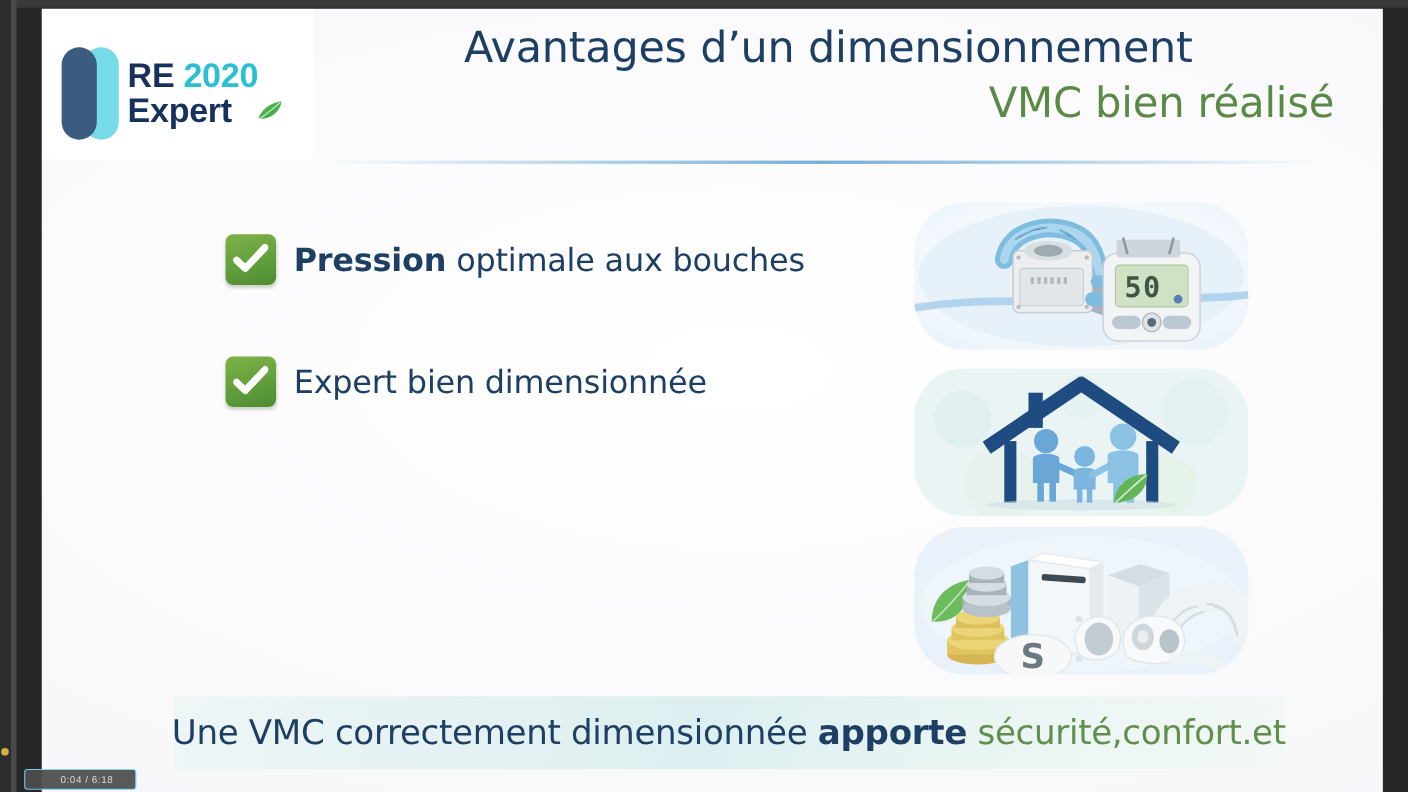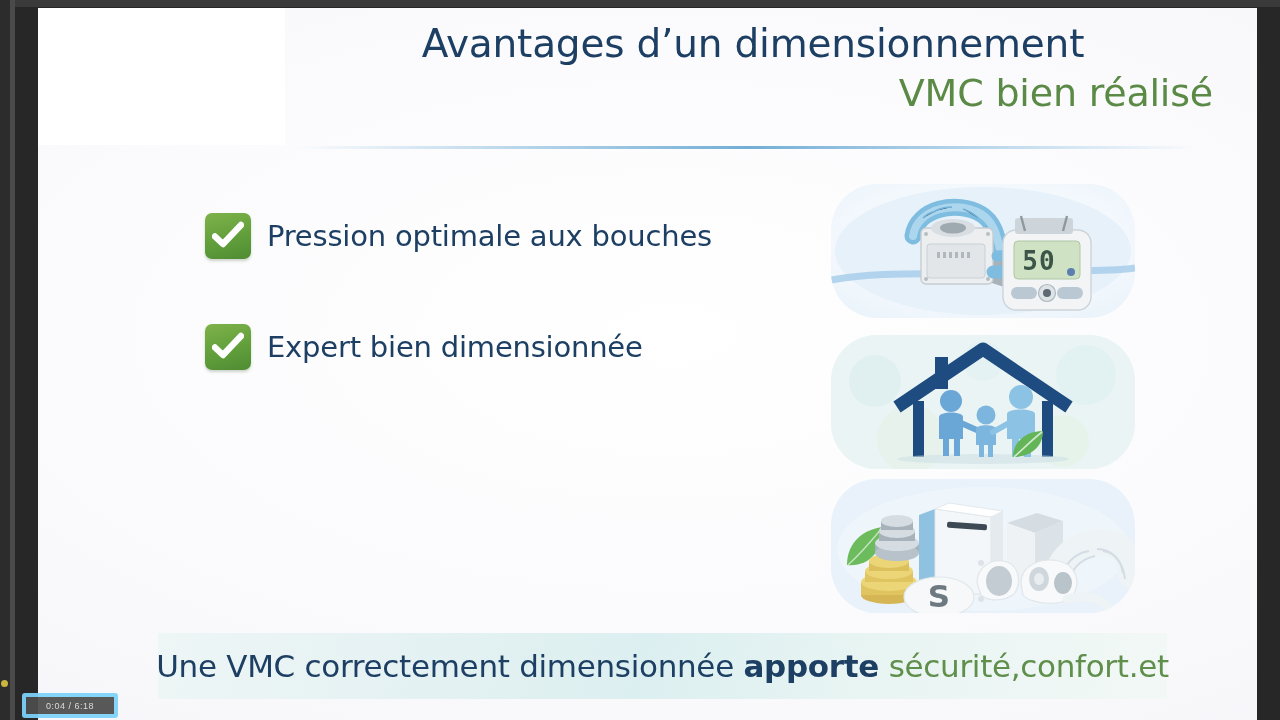--- a/index.html
+++ b/index.html
@@ -49,29 +49,30 @@
     background: #cbb541;
   }
   #timestamp-badge {
     position: absolute;
     left: 22px;
     bottom: 2px;
     height: 17px;
     min-width: 88px;
     border-radius: 3px;
     background: #4d4d4d;
-    border: 4px solid #7dd3fc;
+    border: 1px solid #7dd3fc;
     color: #d8d8d8;
     font-size: 9px;
     letter-spacing: .5px;
     display: flex;
     align-items: center;
     justify-content: center;
     font-family: "Liberation Sans", sans-serif;
     opacity: .93;
+    padding-left: 12px;
   }
 
   
   #slide {
     position: absolute;
     left: 38px;
     top: 8px;
     width: 1219px;
     height: 712px;
     background: #ffffff;
@@ -205,21 +206,21 @@
     margin-right: 16px;
   }
   .check-box svg { position: absolute; left: 7px; top: 8px; }
   .bullet-text {
     font-family: "DejaVu Sans", sans-serif;
     font-size: 29px;
     color: #1d3f63;
     white-space: nowrap;
     letter-spacing: -.2px;
   }
-  .bullet-text .lead { font-weight: normal; }
+  .bullet-text .lead { font-weight: bold; }
 
   
   .illus {
     position: absolute;
     left: 793px;
     width: 304px;
     height: 134px;
     border-radius: 46px;
     overflow: hidden;
   }
@@ -257,20 +258,37 @@
 <div id="player">
   <div id="player-top-bar"></div>
   <div id="player-left-bar"></div>
   <div id="player-left-bar-inner"></div>
   <div id="player-dot"></div>
 
   <div id="slide">
     <div id="slide-bg"></div>
 
     <div id="logo-plate"></div>
+    <div id="logo">
+      <div id="logo-mark">
+        <div class="logo-pill" id="logo-pill-light"></div>
+        <div class="logo-pill" id="logo-pill-dark"></div>
+      </div>
+      <div id="logo-text">
+        <div class="logo-line">
+          <span class="logo-re">RE</span>
+          <span class="logo-2020">2020</span>
+        </div>
+        <div class="logo-line logo-expert">Expert</div>
+        <svg id="logo-leaf" viewBox="0 0 24 20">
+          <path d="M2 16 C6 6, 16 2, 23 1 C22 9, 15 17, 4 17 Z" fill="#4cb04a"></path>
+          <path d="M3 17 C9 13, 15 8, 22 2" stroke="#ffffff" stroke-width="1.1" fill="none" opacity=".65"></path>
+        </svg>
+      </div>
+    </div>
 
     <div id="title-block">
       <div id="title-line1">Avantages d’un dimensionnement</div>
       <div id="title-line2">VMC bien réalisé</div>
     </div>
     <div id="header-divider"></div>
 
     <div id="bullets">
       <div class="bullet-row">
         <div class="check-box">

